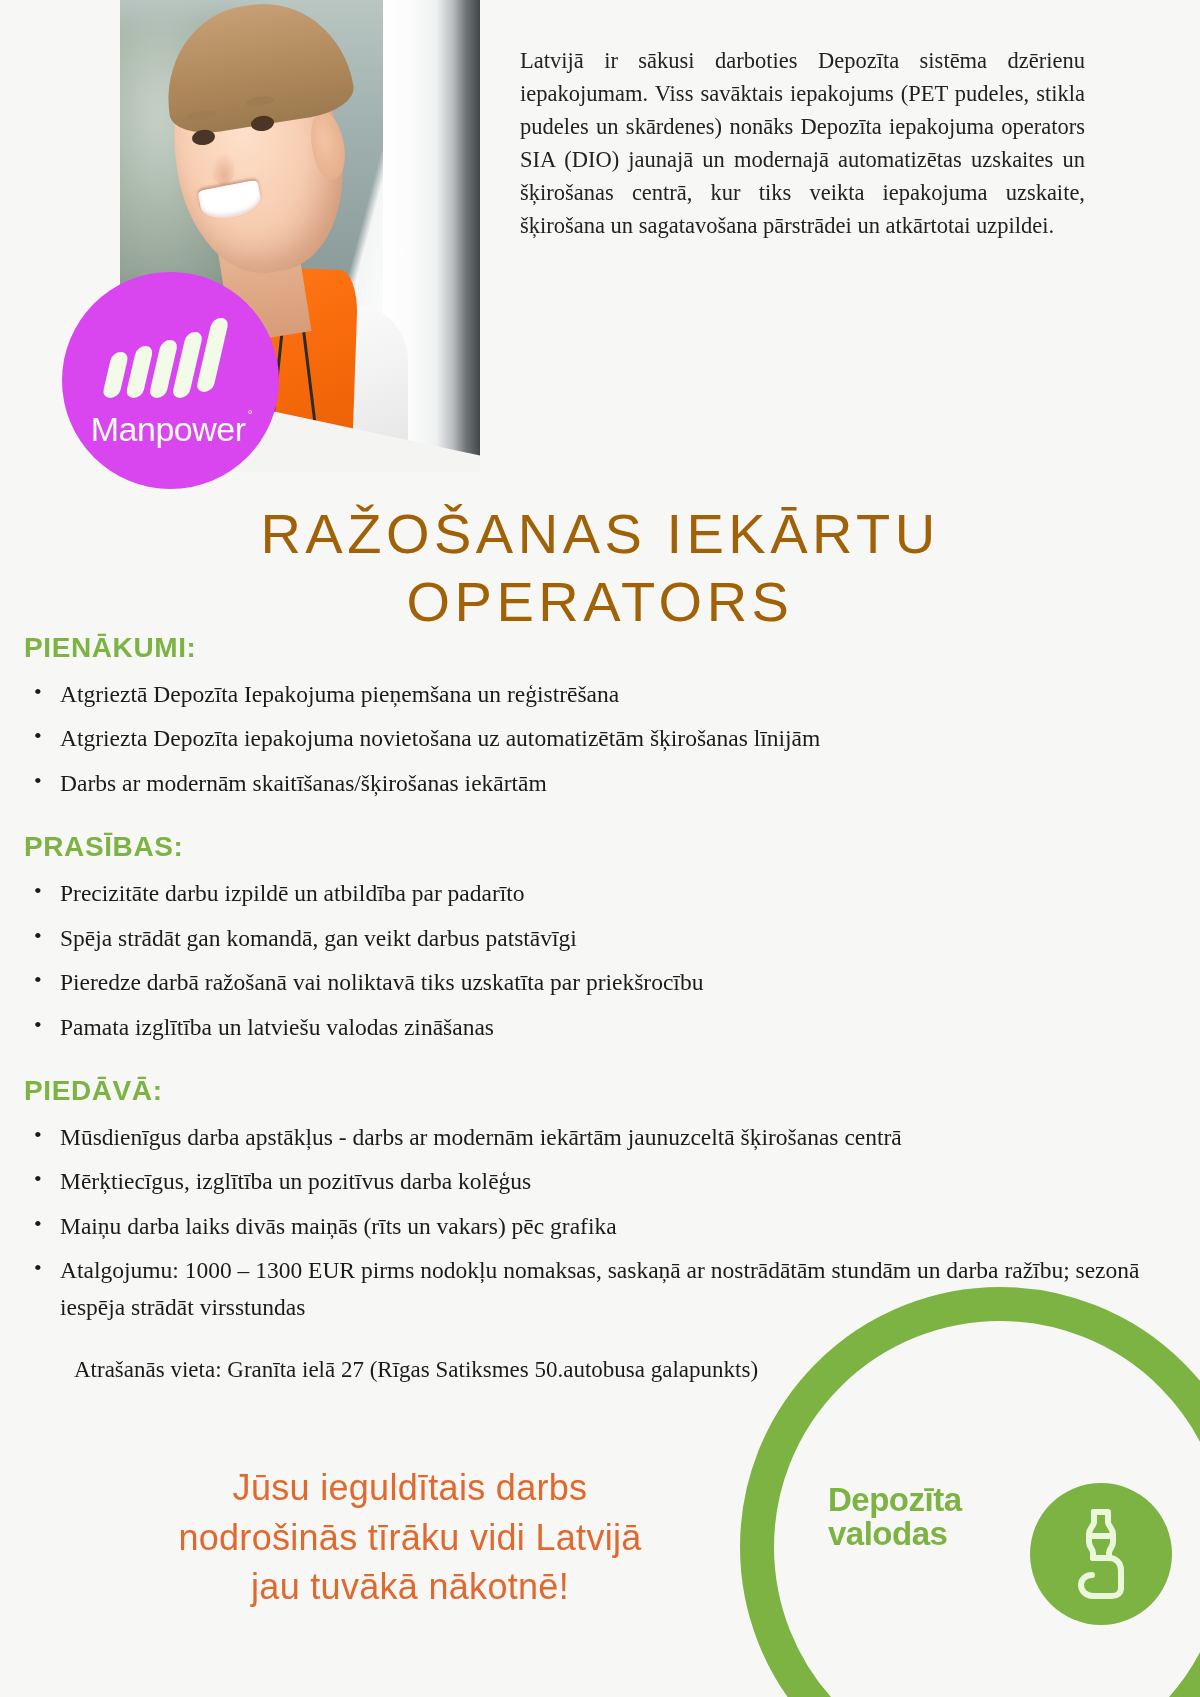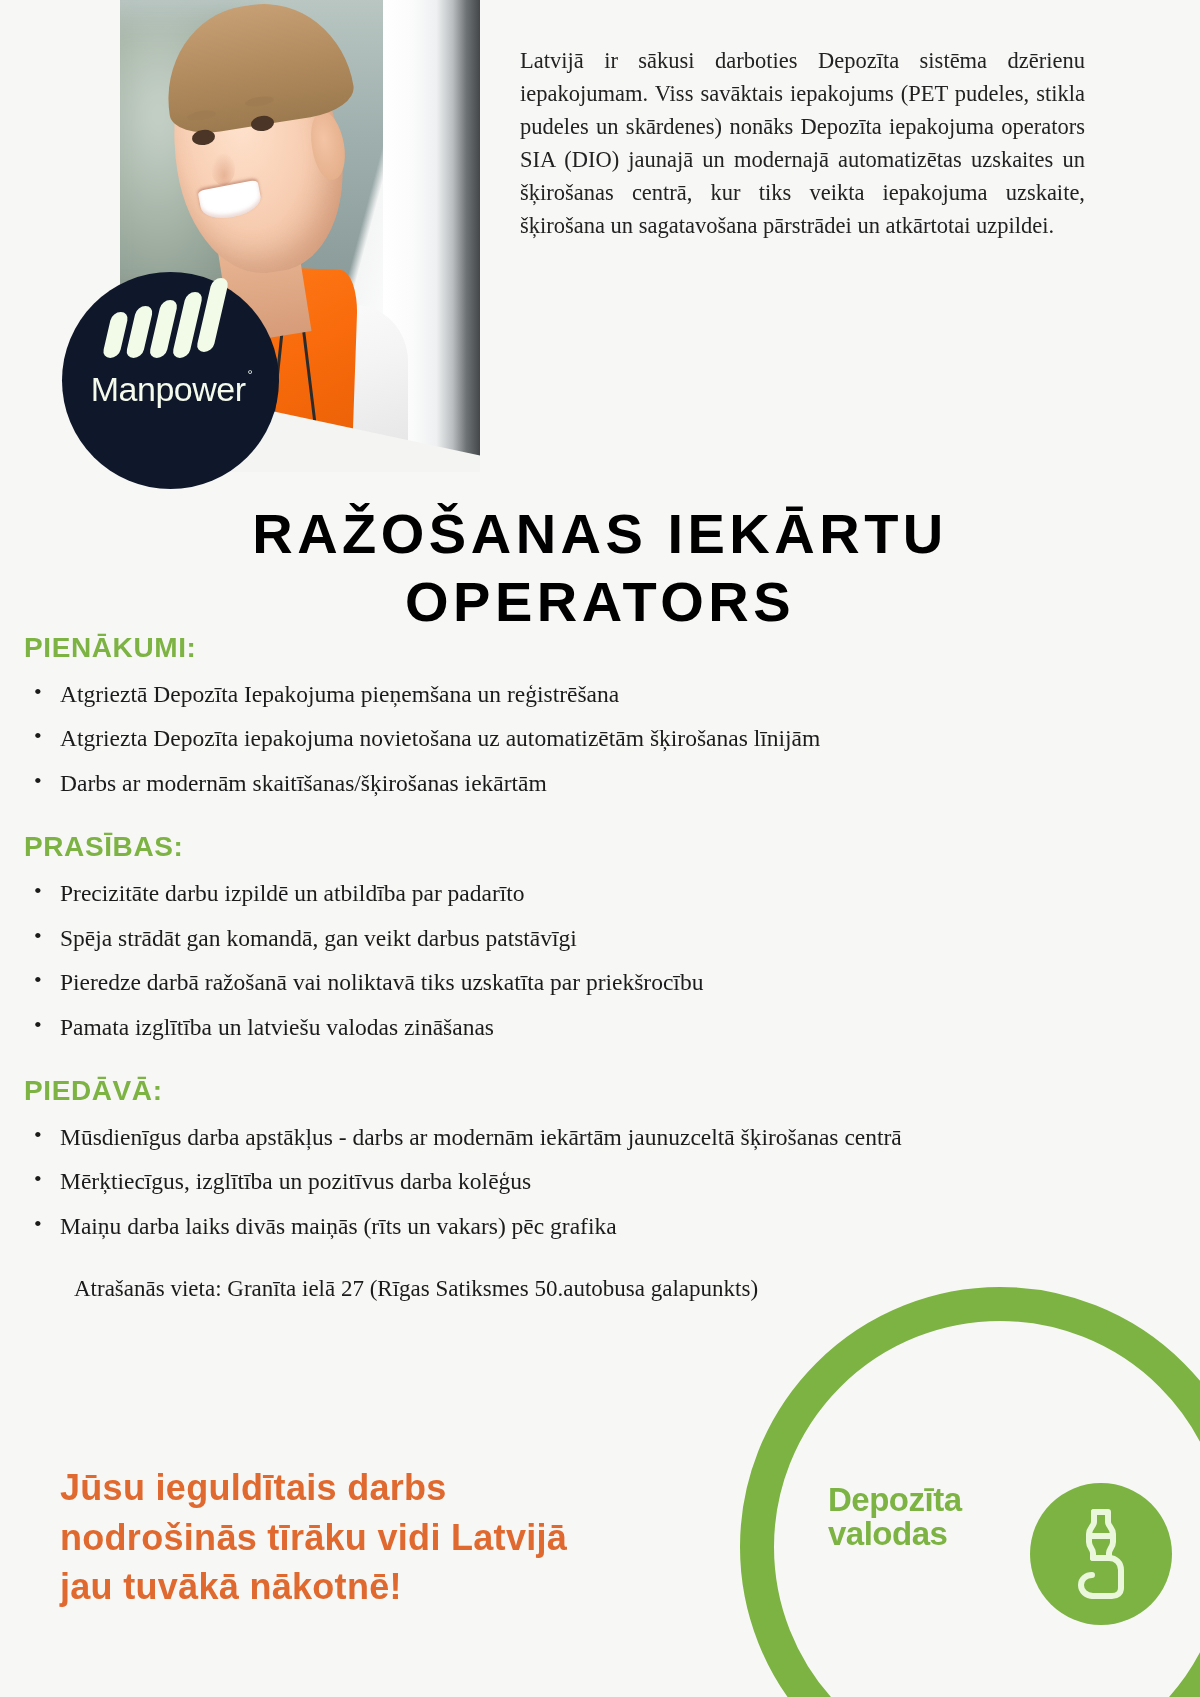--- a/index.html
+++ b/index.html
@@ -212,24 +212,25 @@
   }
 
   
   .manpower {
     position: absolute;
     left: 62px;
     top: 272px;
     width: 217px;
     height: 217px;
     border-radius: 50%;
-    background: #0f172a;
+    background: #d946ef;
     display: flex;
     flex-direction: column;
     align-items: center;
+    justify-content: center;
   }
   .mp-bars {
     position: relative;
     width: 128px;
     height: 76px;
     margin-top: 10px;
   }
   .mp-bars span {
     position: absolute;
     bottom: 0;
@@ -275,25 +276,25 @@
   .intro p:last-child { margin-bottom: 0; }
 
   
   .title {
     position: absolute;
     left: 0;
     top: 500px;
     width: 1200px;
     text-align: center;
     font-family: "Liberation Sans", sans-serif;
-    font-weight: bold;
+    font-weight: normal;
     font-size: 56px;
     line-height: 1.22;
     letter-spacing: 4.5px;
-    color: #000000;
+    color: #a16207;
   }
 
   
   .content {
     position: absolute;
     left: 0;
     top: 632px;
     width: 1200px;
   }
   .sec-head {
@@ -330,23 +331,23 @@
     font-size: 23px;
     color: #1b1b1b;
   }
 
   
   .slogan {
     position: absolute;
     left: 60px;
     top: 1463px;
     width: 700px;
-    text-align: left;
+    text-align: center;
     font-family: "Liberation Sans", sans-serif;
-    font-weight: bold;
+    font-weight: normal;
     font-size: 36px;
     line-height: 1.38;
     color: #e0692f;
     letter-spacing: 0.3px;
   }
 
   
   .dp {
     position: absolute;
     right: -60px;
@@ -450,20 +451,21 @@
     <li>Spēja strādāt gan komandā, gan veikt darbus patstāvīgi</li>
     <li>Pieredze darbā ražošanā vai noliktavā tiks uzskatīta par priekšrocību</li>
     <li>Pamata izglītība un latviešu valodas zināšanas</li>
   </ul>
 
   <h2 class="sec-head gap">PIEDĀVĀ:</h2>
   <ul class="bullets">
     <li>Mūsdienīgus darba apstākļus - darbs ar modernām iekārtām jaunuzceltā šķirošanas centrā</li>
     <li>Mērķtiecīgus, izglītība un pozitīvus darba kolēģus</li>
     <li>Maiņu darba laiks divās maiņās (rīts un vakars) pēc grafika</li>
+    <li>Atalgojumu: 1000 – 1300 EUR pirms nodokļu nomaksas, saskaņā ar nostrādātām stundām un darba ražību; sezonā iespēja strādāt virsstundas</li>
   </ul>
 
   <div class="location">Atrašanās vieta:  Granīta ielā 27 (Rīgas Satiksmes 50.autobusa galapunkts)</div>
 </div>
 
 <div class="slogan">
   <div>Jūsu ieguldītais darbs</div>
   <div>nodrošinās tīrāku vidi Latvijā</div>
   <div>jau tuvākā nākotnē!</div>
 </div>

